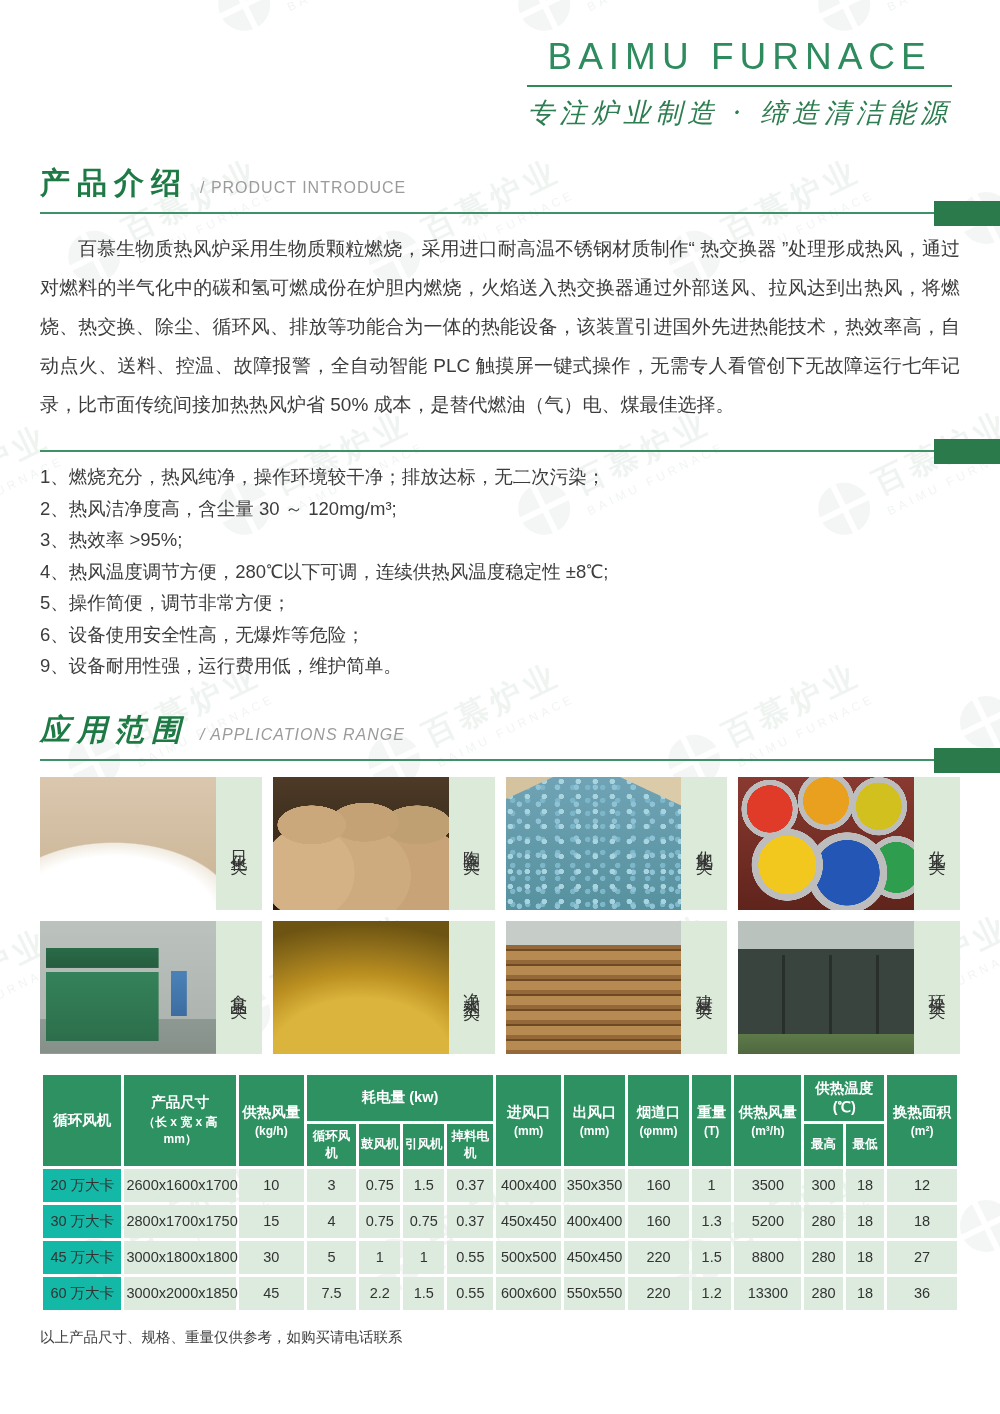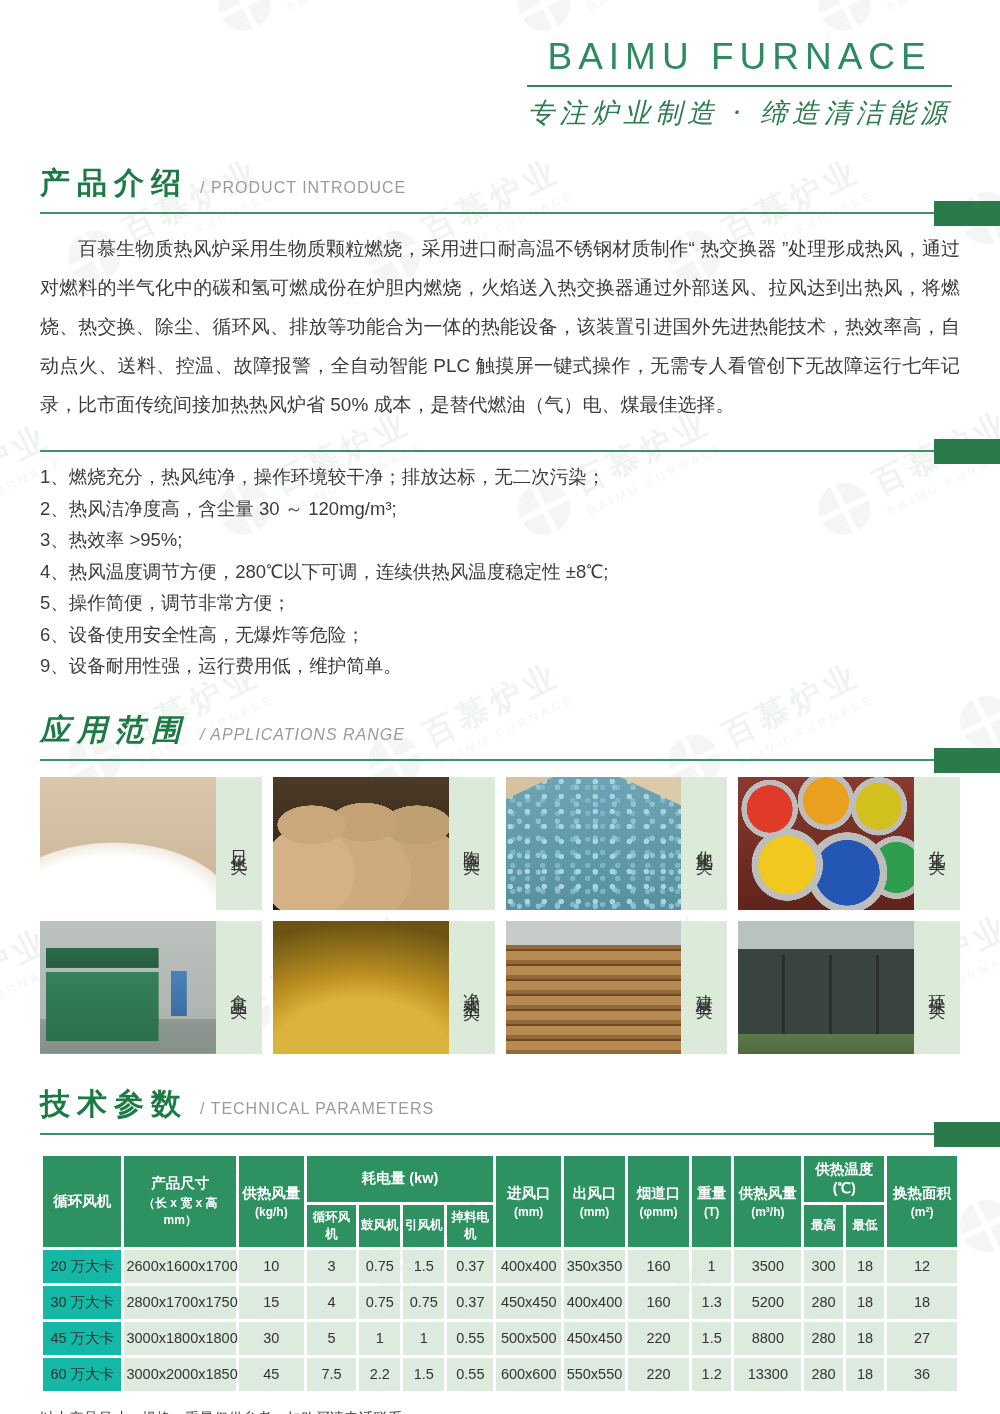--- a/index.html
+++ b/index.html
@@ -345,28 +345,20 @@
           </div>
         </div>
         <div class="tile">
           <div class="tile-img img-environmental"></div>
           <div class="tile-label">
             <span>环保类</span>
           </div>
         </div>
       </div>
 
-    <div class="section-header sh-params">
-      <div class="titles">
-        <span class="title-cn">技术参数</span>
-        <span class="title-en">/ TECHNICAL PARAMETERS</span>
-      </div>
-      <div class="section-underline"></div>
-      <span class="section-tag"></span>
-    </div>
 
     <table class="param-table">
       <colgroup>
         <col style="width:9%">
           <col style="width:12.8%">
           <col style="width:7.4%">
         <col style="width:5.7%">
           <col style="width:4.7%">
           <col style="width:4.7%">
           <col style="width:5.3%">

